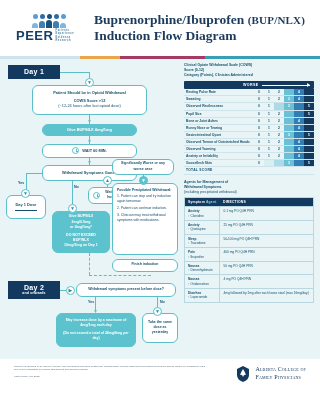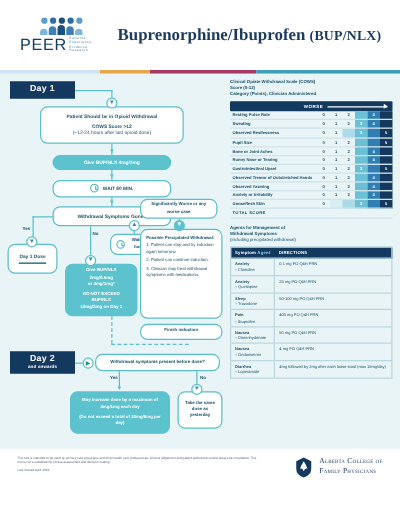--- a/index.html
+++ b/index.html
@@ -8,21 +8,21 @@
     font-family:"Liberation Sans", sans-serif;
     background:#ffffff; color:#1b3a5c;
   }
   
   .header { height:56px; background:#fff; display:flex; align-items:center; padding:0 0 0 16px; }
   .peer-logo { width:66px; flex:0 0 66px; }
   .peer-dots { display:flex; justify-content:center; gap:2px; margin-bottom:1px; }
   .peer-dots i { width:5px; height:5px; border-radius:50%; display:block; }
   .peer-people { display:flex; justify-content:center; gap:1px; align-items:flex-end; }
   .peer-people i { width:6px; border-radius:3px 3px 0 0; display:block; }
-  .peer-word { font-family:"Liberation Sans", sans-serif; font-weight:normal;
+  .peer-word { font-family:"Liberation Sans", sans-serif; font-weight:bold;
      font-size:13px; letter-spacing:.5px; color:#173f63; line-height:1; margin-top:1px;
      display:flex; align-items:center; gap:2px; justify-content:center;}
   .peer-sub { font-size:2.6px; line-height:1.25; color:#4a7fa5; text-align:left; }
   .title-wrap { margin-left:12px; }
   .title-line { font-family:"Liberation Serif", serif; font-weight:bold;
      font-size:13.5px; line-height:1.22; color:#1b3a5c; }
   .title-line .sm { font-size:11px; letter-spacing:.2px; }
   
   .rule { display:flex; height:2.5px; width:100%; }
   .rule i { display:block; height:100%; }
@@ -123,20 +123,21 @@
     <div class="peer-word">
       <span>PEER</span>
       <span class="peer-sub">Patients Experience Evidence Research</span>
     </div>
   </div>
   <div class="title-wrap">
     <div class="title-line">
       <span>Buprenorphine/Ibuprofen</span>
       <span class="sm">(BUP/NLX)</span>
     </div>
+    <div class="title-line">Induction Flow Diagram</div>
   </div>
 </div>
 <div class="rule">
   <i style="flex:0 0 80px;background:#cfe3ef"></i>
   <i style="flex:0 0 40px;background:#e8a54c"></i>
   <i style="flex:0 0 85px;background:#a53b63"></i>
   <i style="flex:1;background:#3a9fb5"></i>
 </div>
 
 <div class="canvas">

